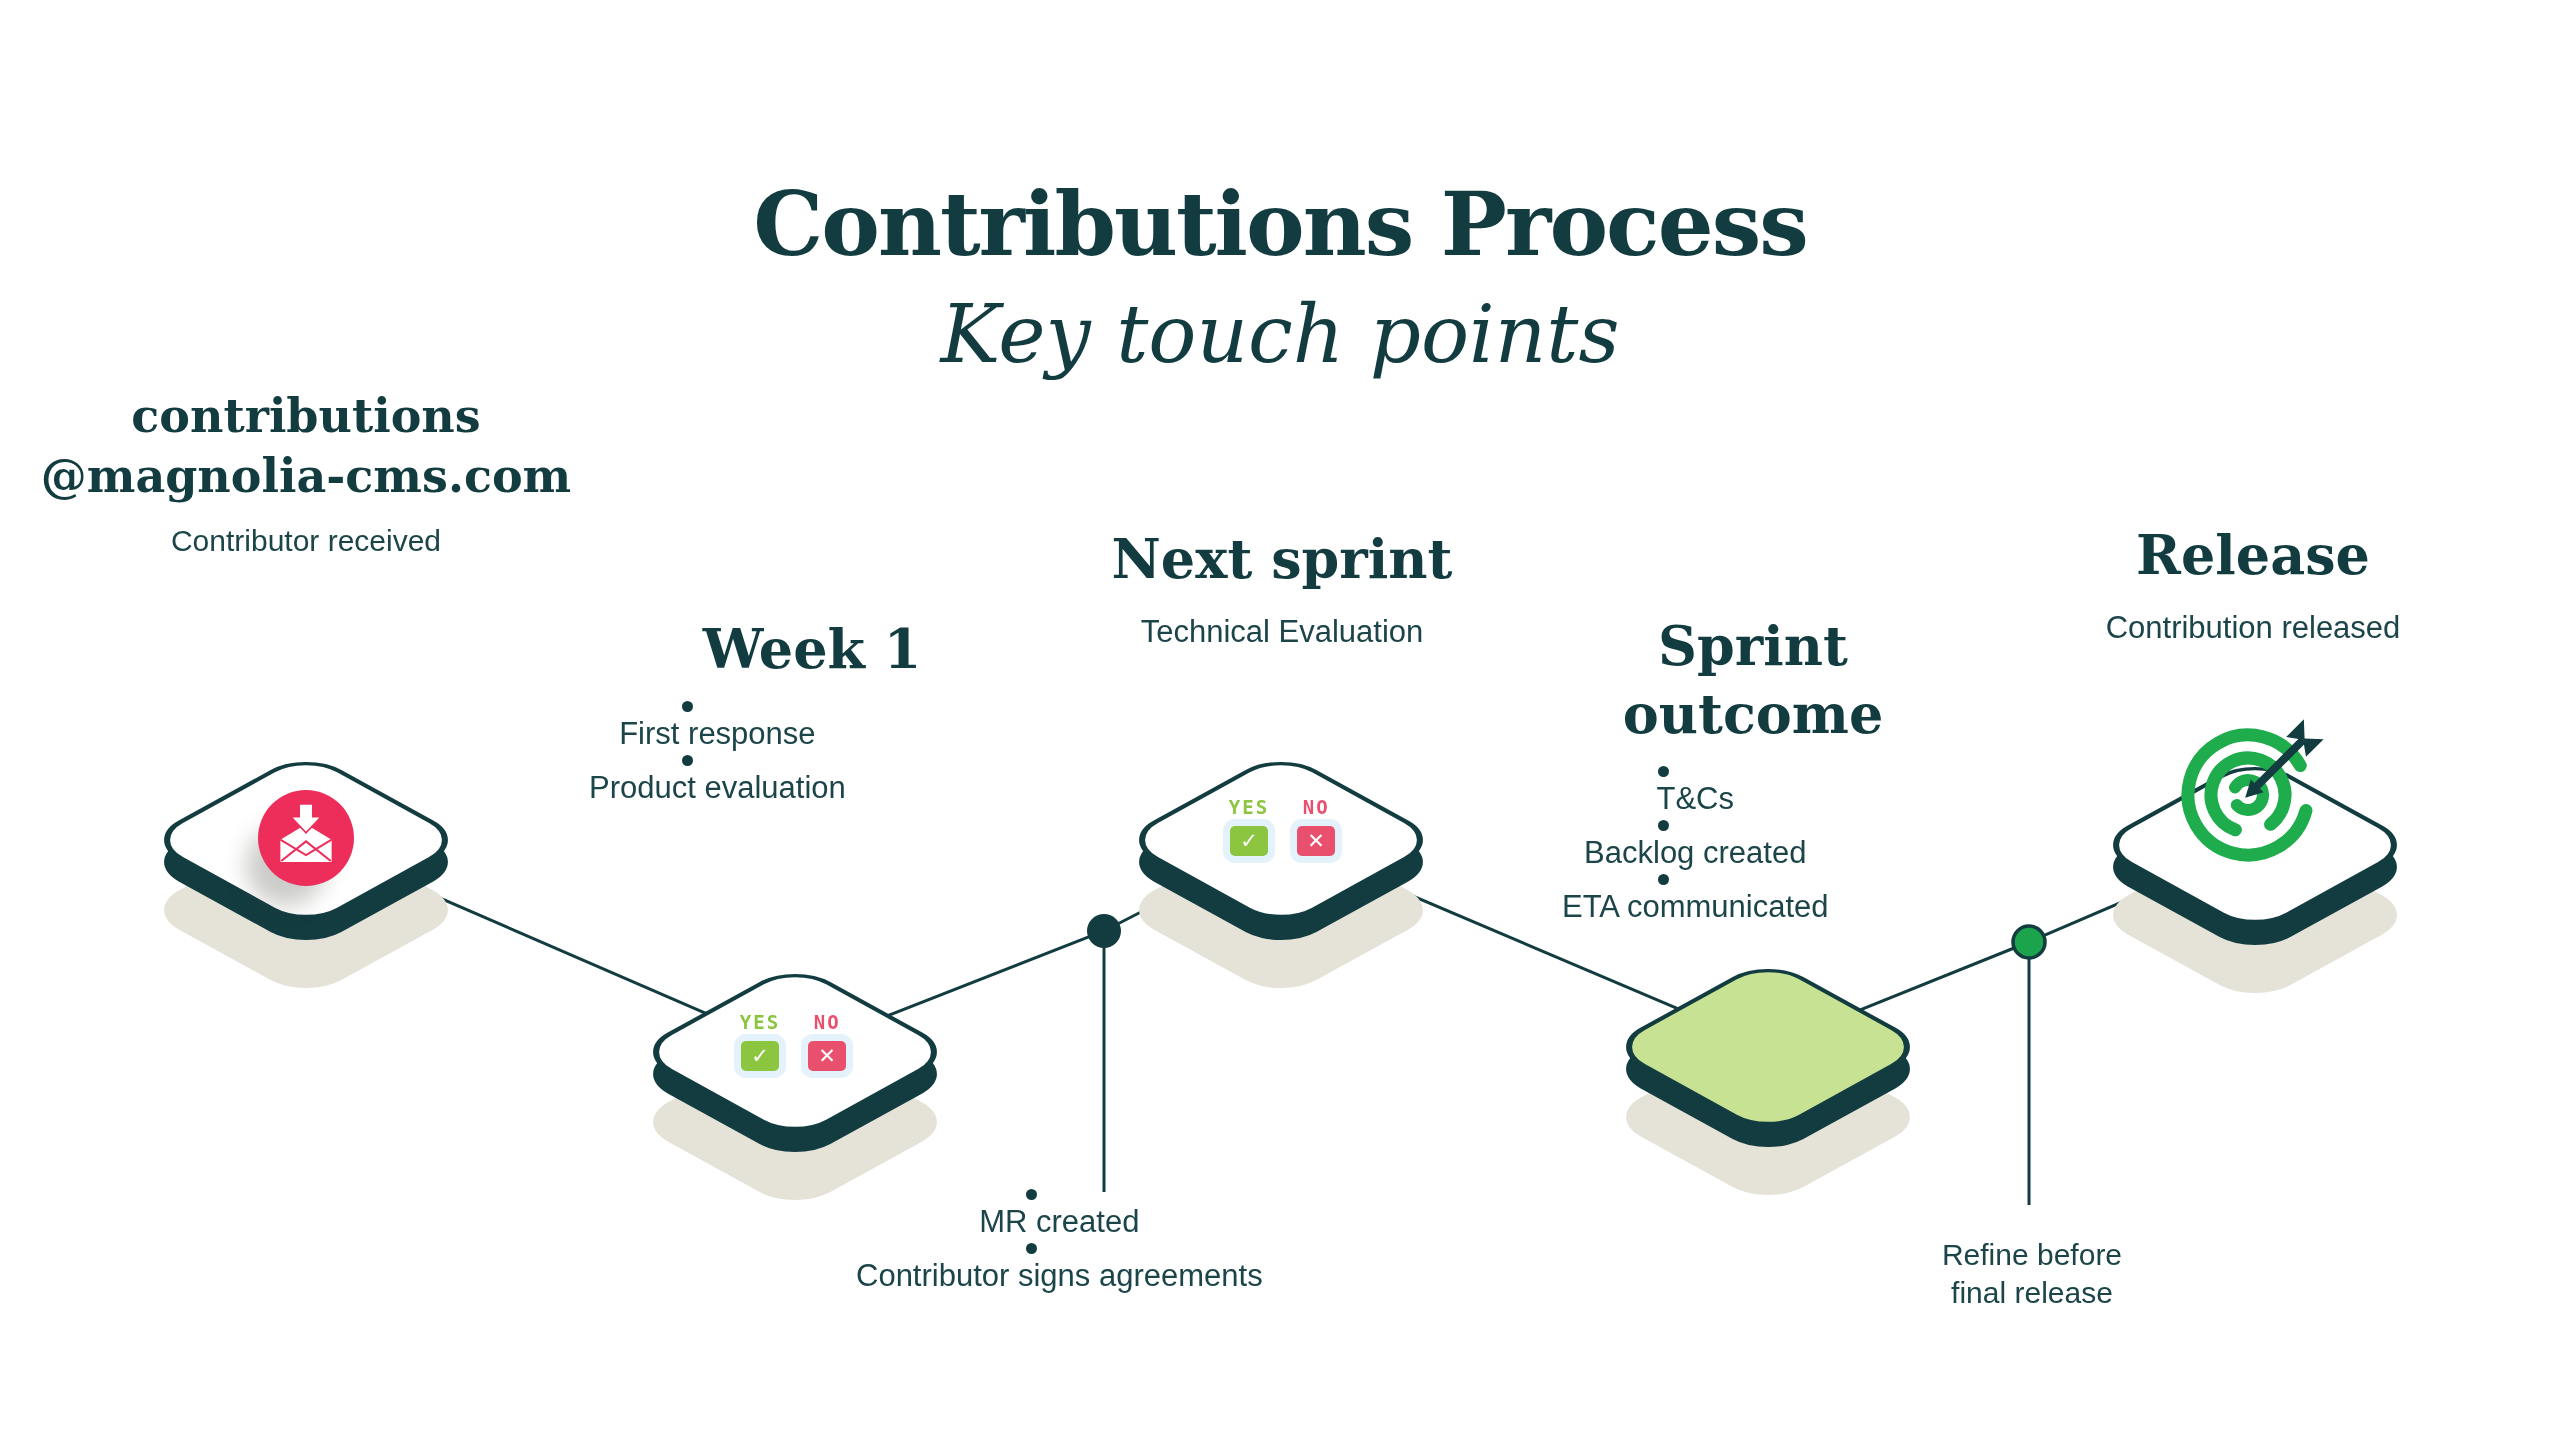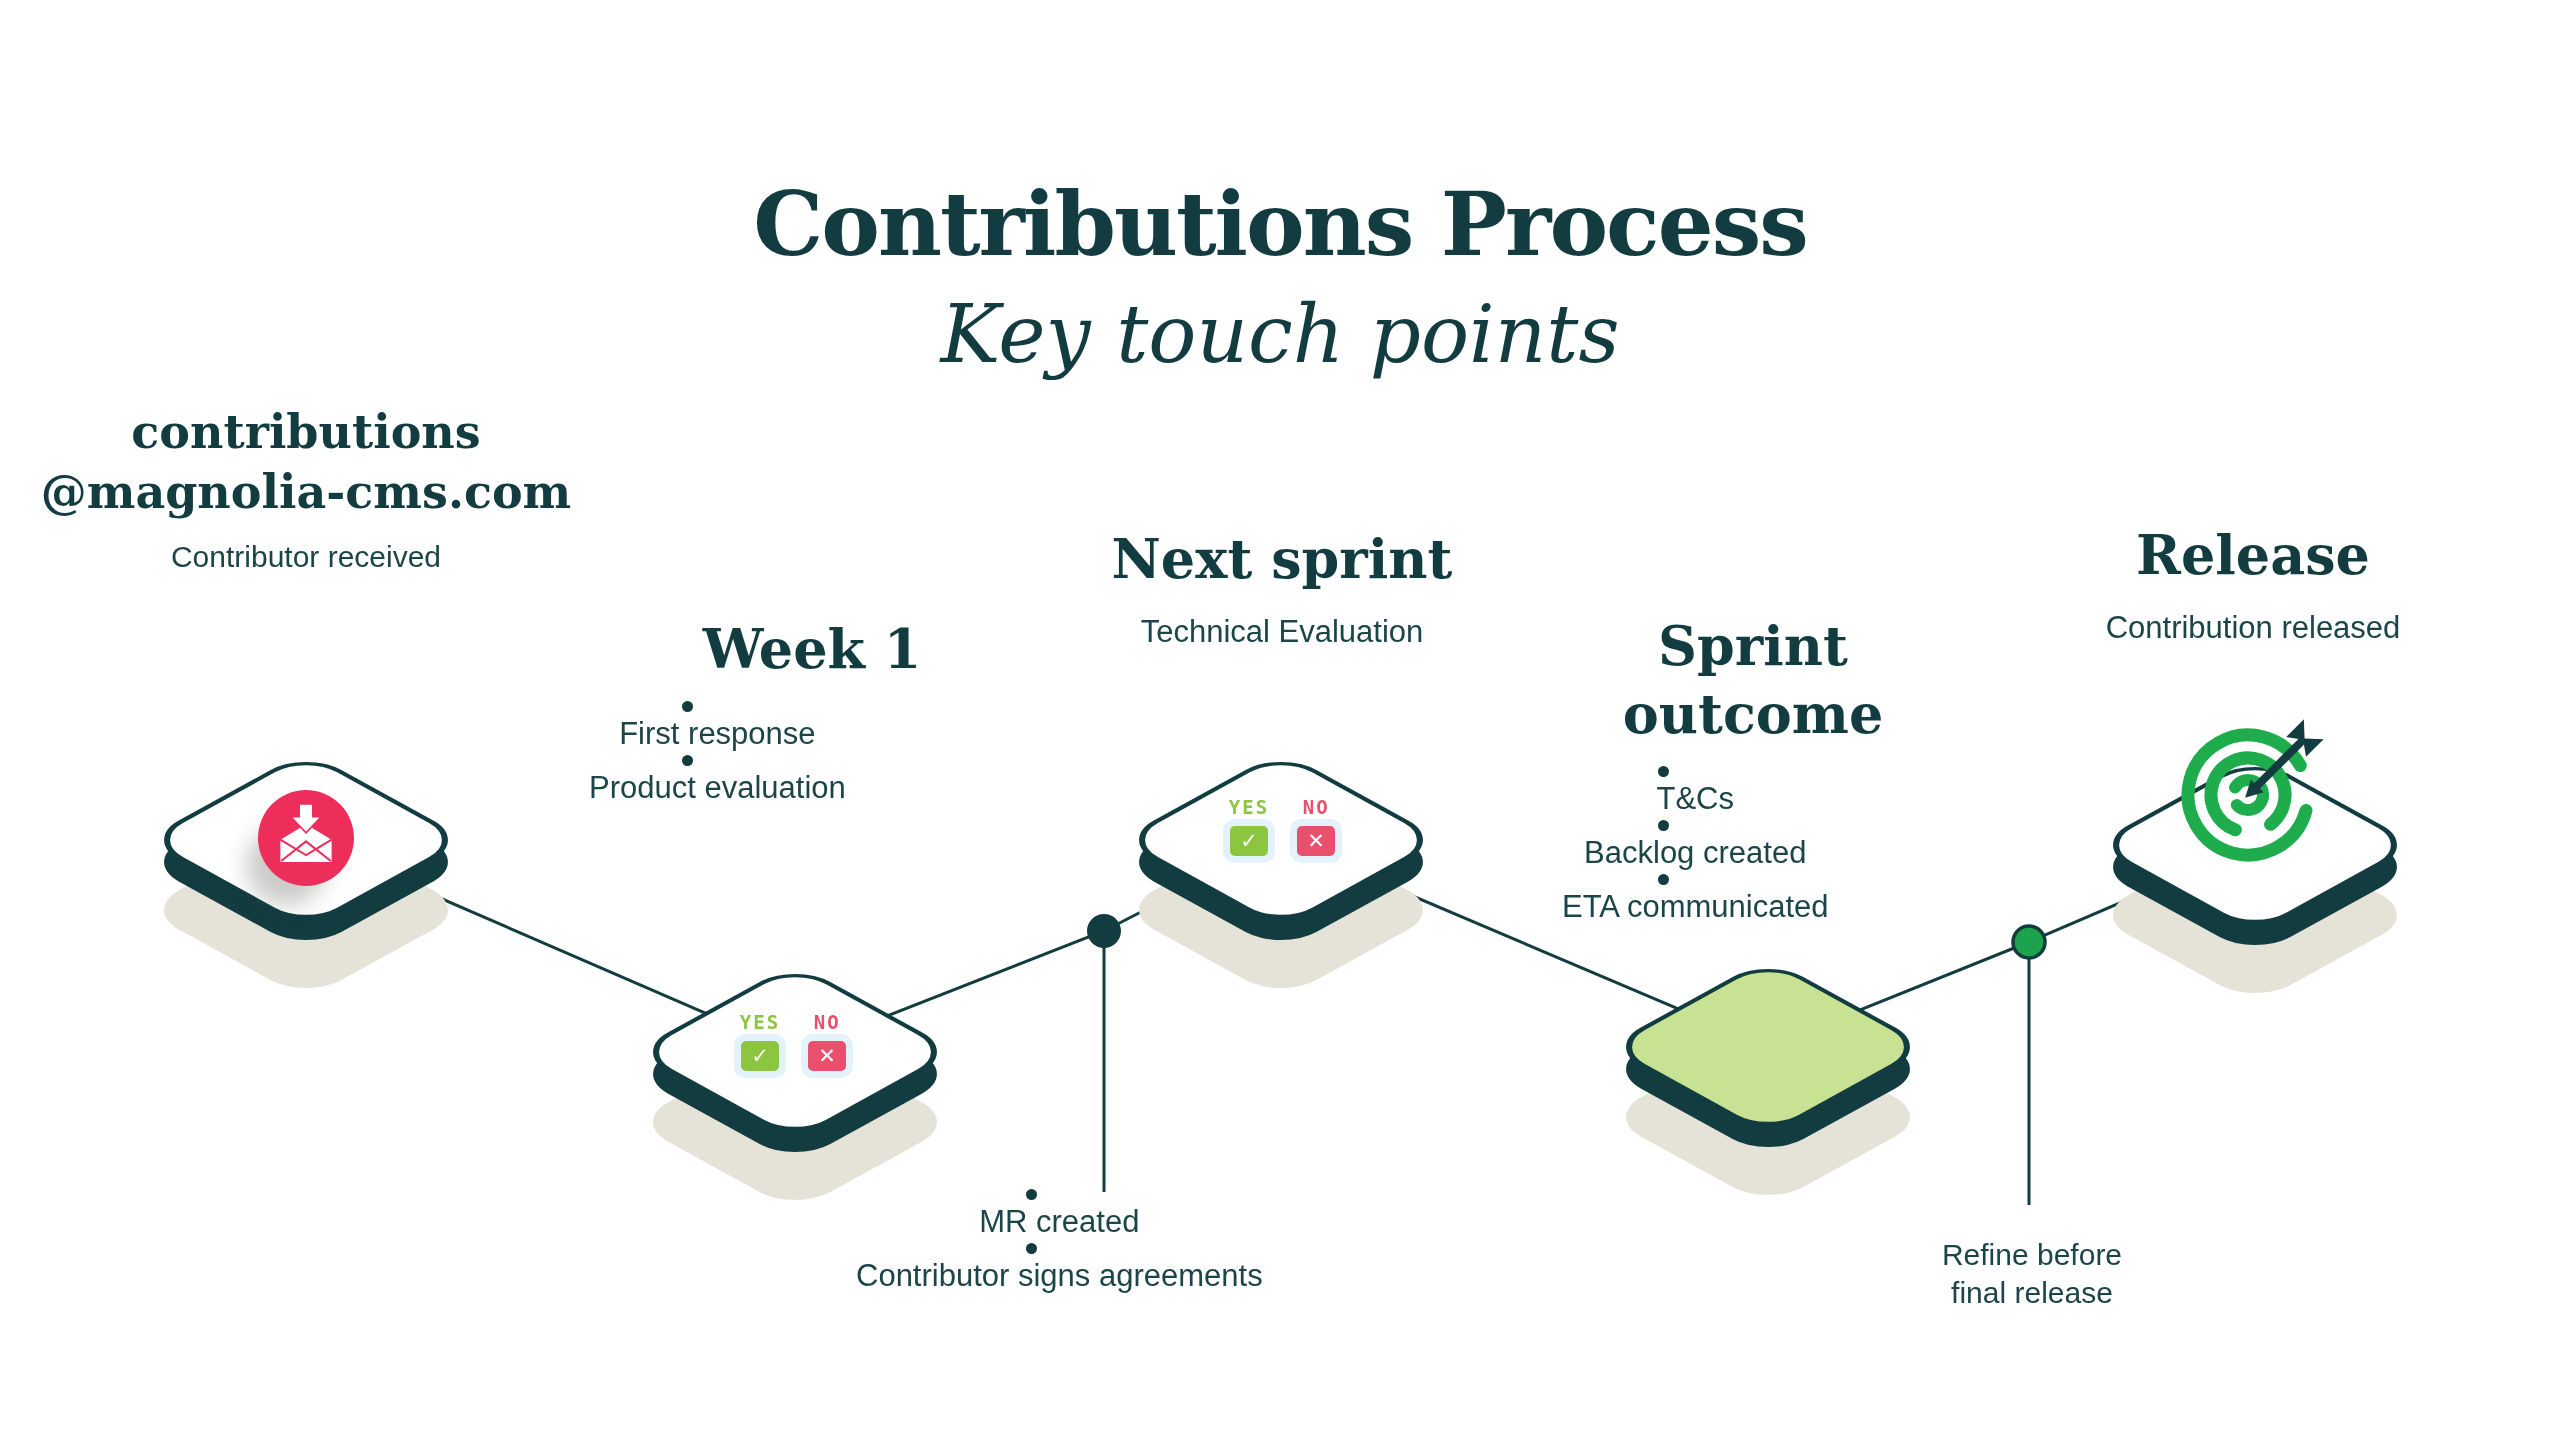--- a/index.html
+++ b/index.html
@@ -12,21 +12,21 @@
   body{width:2560px;height:1440px;overflow:hidden;font-family:"Liberation Sans",sans-serif;}
   #stage{position:relative;width:2422px;height:1440px;background:#fff;}
 
   .title-block{position:absolute;left:0;top:172px;width:2560px;text-align:center;}
   .title-main{font:700 88px/105px "DejaVu Serif",serif;color:var(--teal);letter-spacing:-2px;}
   .title-sub{font:italic 400 80px/108px "DejaVu Serif",serif;color:var(--teal);margin-top:4px;}
 
   .node-head{position:absolute;text-align:center;font:700 54px/66px "DejaVu Serif",serif;color:var(--teal);}
   .node-sub{font:400 31px/40px "Liberation Sans",sans-serif;color:var(--body-text);margin-top:20px;}
 
-  .mail-label{position:absolute;left:0;top:386px;width:612px;text-align:center;margin-top:16px;}
+  .mail-label{position:absolute;left:0;top:386px;width:612px;text-align:center;}
   .mail-label .hl{font:700 46px/60px "DejaVu Serif",serif;color:var(--teal);}
   .mail-label .sub{font:400 30px/38px "Liberation Sans",sans-serif;color:var(--body-text);margin-top:16px;}
 
   ul.blist{position:absolute;list-style:none;}
   ul.blist li{display:flex;align-items:center;font:400 31px/43px "Liberation Sans",sans-serif;color:var(--body-text);flex-direction:column;}
   ul.blist .dot{flex:0 0 auto;width:11px;height:11px;border-radius:50%;background:var(--teal);margin-right:59px;}
 
   .cp2-note{position:absolute;left:1832px;top:1236px;width:400px;text-align:center;
             font:400 30px/38px "Liberation Sans",sans-serif;color:var(--body-text);}
 

